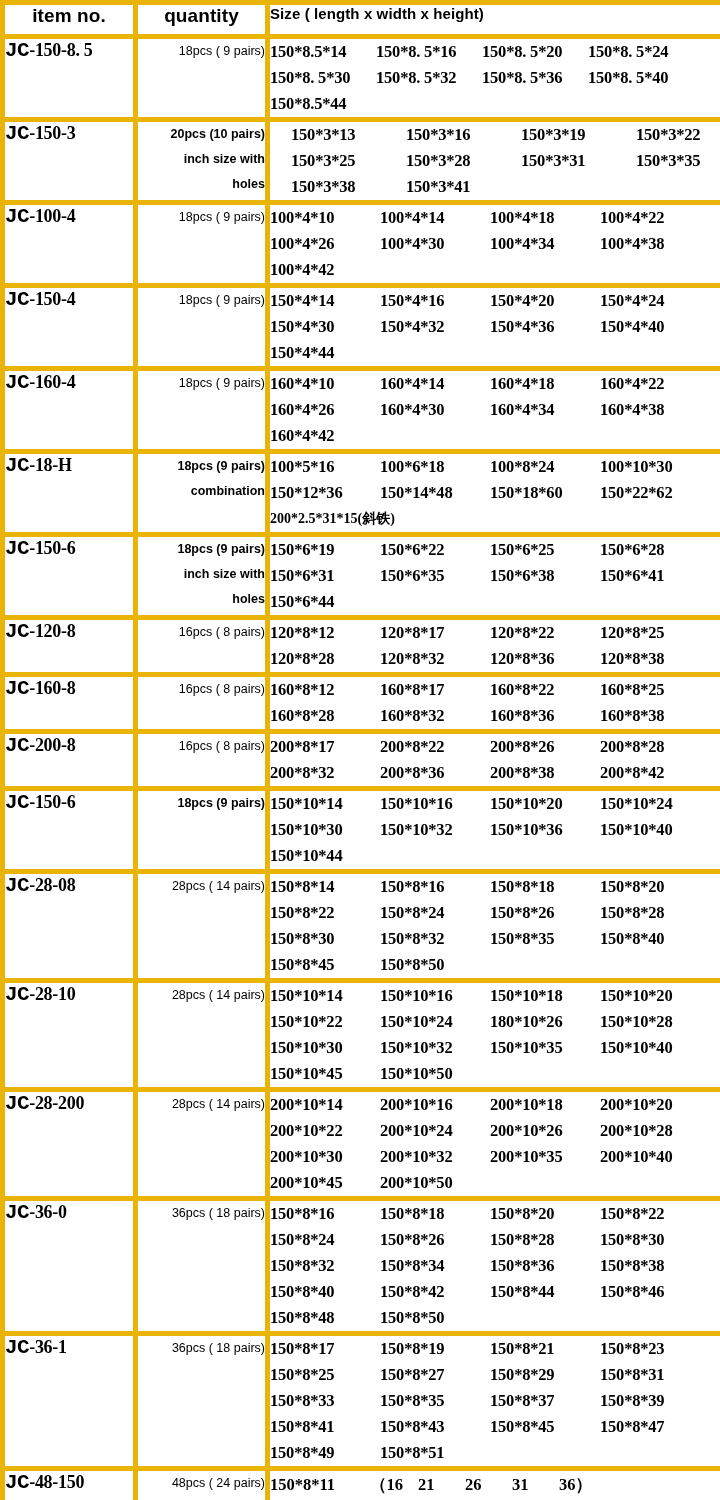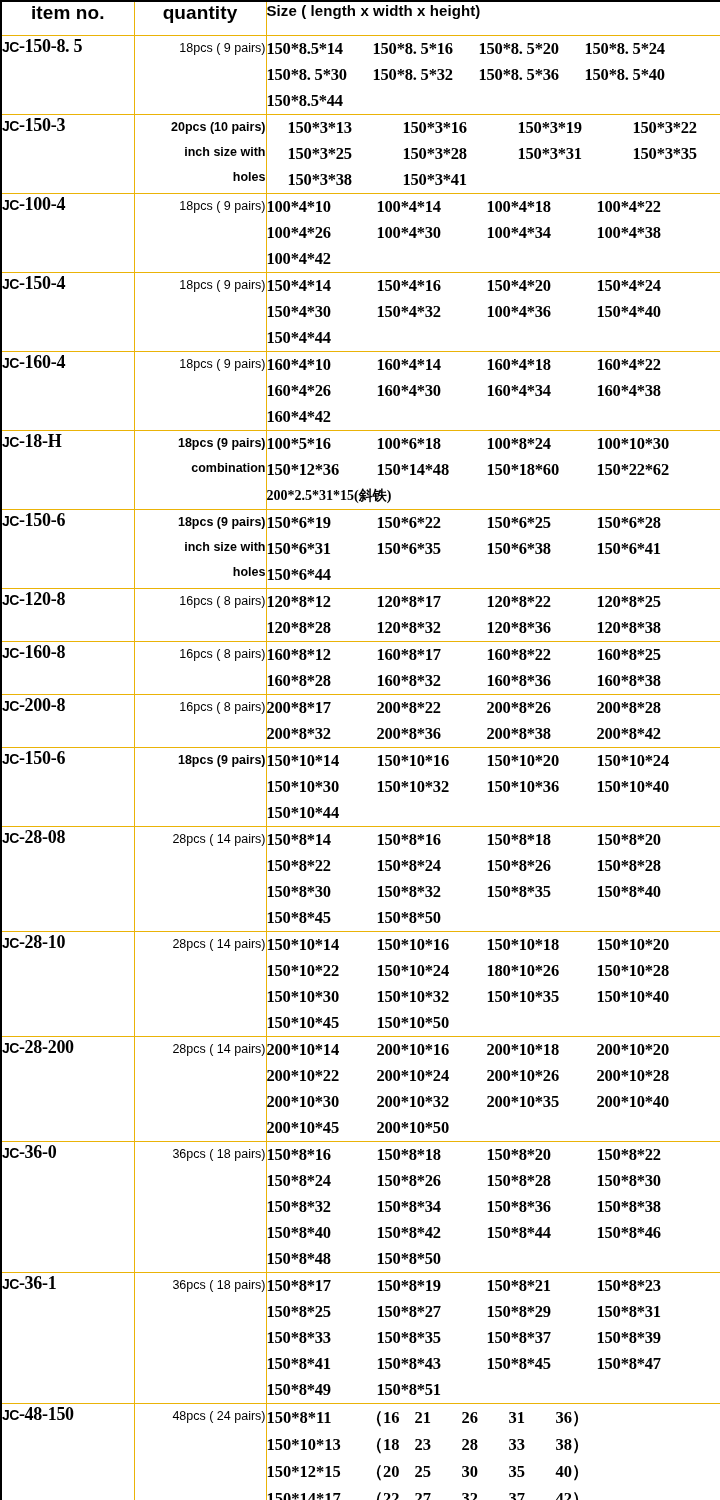--- a/index.html
+++ b/index.html
@@ -19,21 +19,21 @@
     width: 720px;
     border-collapse: collapse;
     table-layout: fixed;
     border: 2px solid #000;
   }
   #spec-table col.c-item  { width: 133px; }
   #spec-table col.c-qty   { width: 132px; }
   #spec-table col.c-size  { width: 455px; }
 
   #spec-table td, #spec-table th {
-    border: 1px solid #eab308;
+    border: 5px solid #eab308;
     padding: 0;
     vertical-align: top;
     background: #fff;
   }
 
   
   .hdr-cell {
     height: 34px;
     vertical-align: middle;
     font-weight: bold;
@@ -50,23 +50,23 @@
     text-align: left;
   }
   .item-code {
     font-family: "Liberation Serif", serif;
     font-weight: bold;
     font-size: 18px;
     white-space: nowrap;
     letter-spacing: -0.3px;
   }
   .item-code .jc {
-    font-family: Liberation Sans, sans-serif;
+    font-family: Liberation Mono, monospace;
     font-weight: bold;
-    font-size: 14px;
+    font-size: 21px;
     letter-spacing: -0.5px;
   }
 
   
   .qty-cell {
     text-align: right;
     padding: 5px 2px 0 2px;
   }
   .qty-line {
     font-size: 12.5px;
@@ -227,21 +227,21 @@
         <td class="size-cell">
           <div class="size-row g4">
             <span class="size-tok">150*4*14</span>
             <span class="size-tok">150*4*16</span>
             <span class="size-tok">150*4*20</span>
             <span class="size-tok">150*4*24</span>
           </div>
           <div class="size-row g4">
             <span class="size-tok">150*4*30</span>
             <span class="size-tok">150*4*32</span>
-            <span class="size-tok">100*4*36</span>
+            <span class="size-tok">150*4*36</span>
             <span class="size-tok">150*4*40</span>
           </div>
           <div class="size-row g4">
             <span class="size-tok">150*4*44</span>
           </div>
         </td>
       </tr>
       <tr>
         <td class="item-cell">
           <div class="item-code"><span class="jc">JC</span><span>-160-4</span></div>

